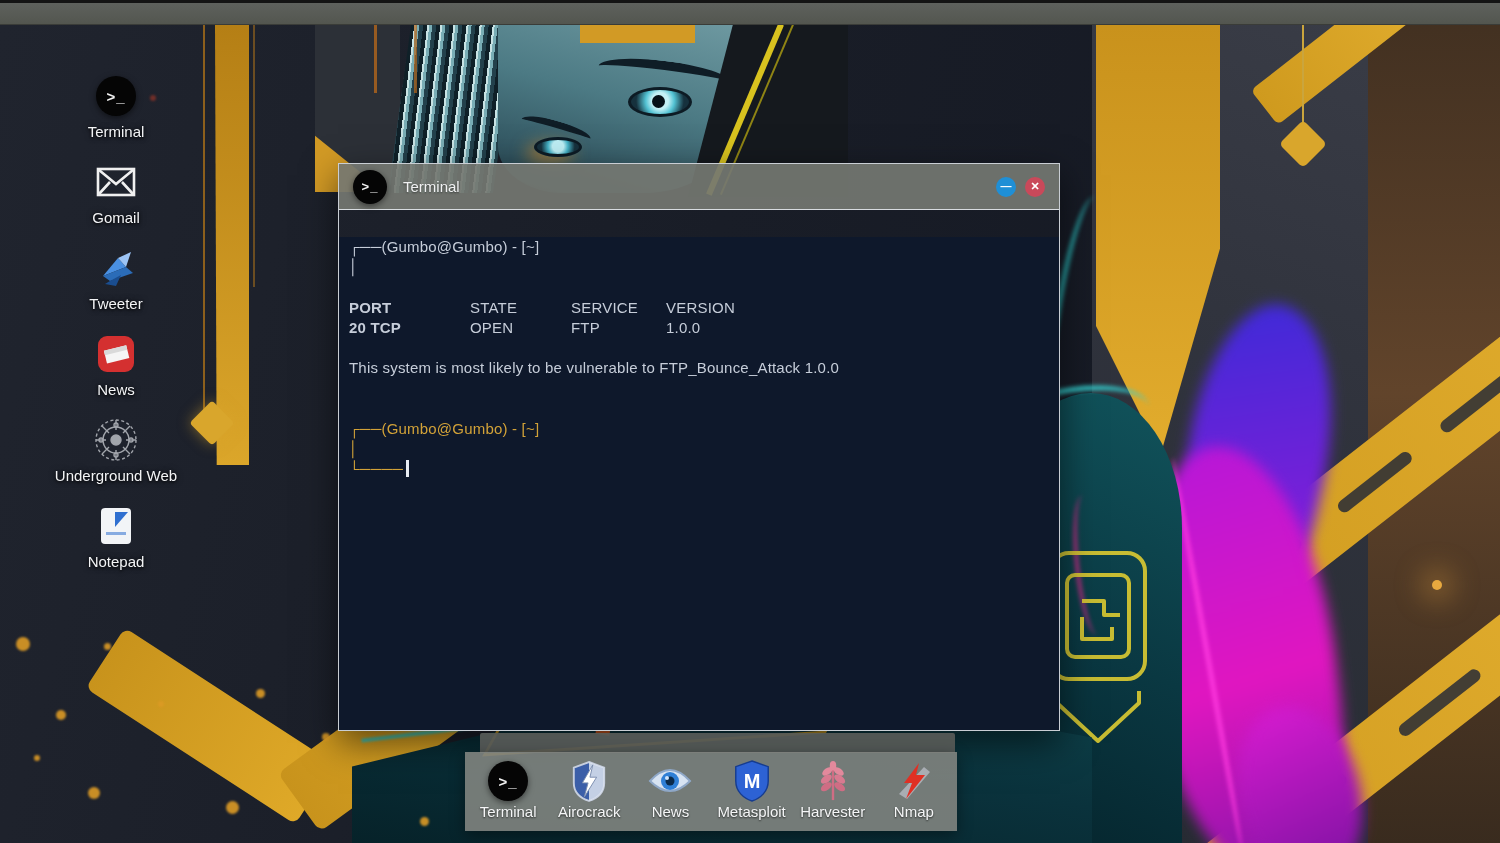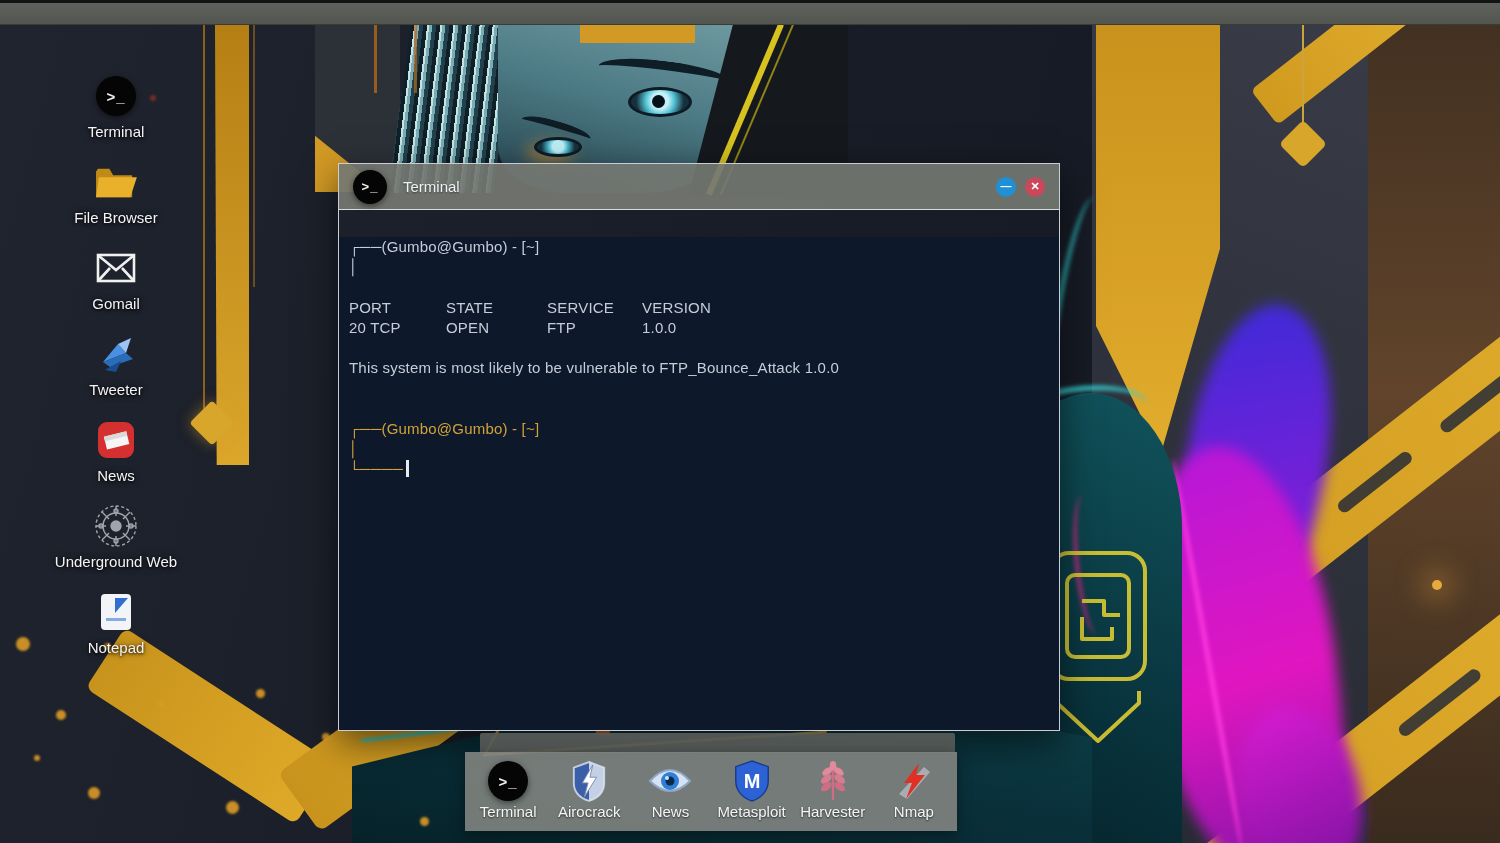--- a/index.html
+++ b/index.html
@@ -130,21 +130,21 @@
   .winbtn { width:20px; height:20px; border-radius:50%; display:flex; align-items:center; justify-content:center;
     color:#fff; font-size:11px; font-weight:bold; cursor:pointer; border:none; line-height:1; }
   #btnMin { background:#1f8fd6; }
   #btnClose { background:#c9495a; }
 
   #termBody { height:493px; background:#0e182b; padding:0 10px; font-size:15px; color:#c6cdd9;
     letter-spacing:.2px; }
   .t-line { line-height:20px; white-space:pre; }
   .mt27 { margin-top:27px; } .mt20 { margin-top:20px; } .mt41 { margin-top:41px; } .mt21 { margin-top:21px; }
   .t-row { display:flex; }
-  .t-c1 { width:97px; } .t-c2 { width:101px; } .t-c3 { width:95px; }
+  .t-c1 { width:97px;font-weight:bold; } .t-c2 { width:101px;margin-left:24px; } .t-c3 { width:95px; }
   .prompt2 { color:#d2a238; }
   #cursor { display:inline-block; width:3px; height:17px; background:#e8ecf2; vertical-align:-3px; margin-left:3px; }
 
   
   #dockHandle { position:absolute; left:480px; top:733px; width:475px; height:20px; z-index:6;
     background:rgba(88,91,88,.92); border-radius:2px 2px 0 0; }
   #dock { position:absolute; left:465px; top:752px; width:492px; height:79px; z-index:7;
     background:rgba(129,132,128,.9); display:flex; justify-content:space-evenly; align-items:flex-start;
     padding-top:8px; box-shadow:0 4px 14px rgba(0,0,0,.4); }
   .dock-item { display:flex; flex-direction:column; align-items:center; width:76px; cursor:pointer; }
@@ -246,29 +246,20 @@
 
     <div class="dicon">
       <div class="dicon-art">
           <div class="term-circle sz40">
             <span>&gt;_</span>
           </div>
         </div>
       <div class="dicon-label">Terminal</div>
     </div>
 
-    <div class="dicon">
-      <div class="dicon-art">
-        <svg width="46" height="38" viewBox="0 0 48 40">
-          <path d="M3 9 L3 36 L41 36 L41 13 L21 13 L17 6 L5 6 Z" fill="#c08a16"></path>
-          <path d="M6 15 L46 15 L39 36 L3 36 Z" fill="#e9b02c"></path>
-        </svg>
-      </div>
-      <div class="dicon-label">File Browser</div>
-    </div>
 
     <div class="dicon">
       <div class="dicon-art">
         <svg width="40" height="30" viewBox="0 0 40 30" fill="none" stroke="#f0f0f0" stroke-width="2.6">
           <rect x="2" y="2" width="36" height="26"></rect>
           <path d="M3 3 L20 17 L37 3"></path>
           <path d="M3 27 L14 15 M37 27 L26 15"></path>
         </svg>
       </div>
       <div class="dicon-label">Gomail</div>

